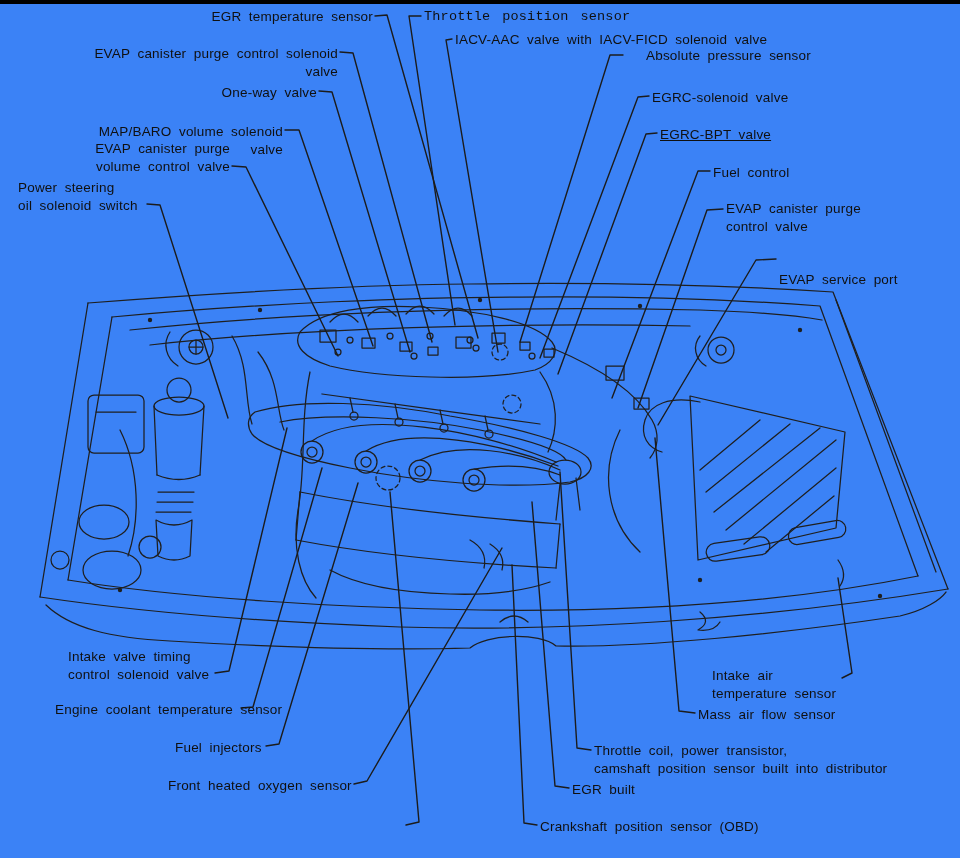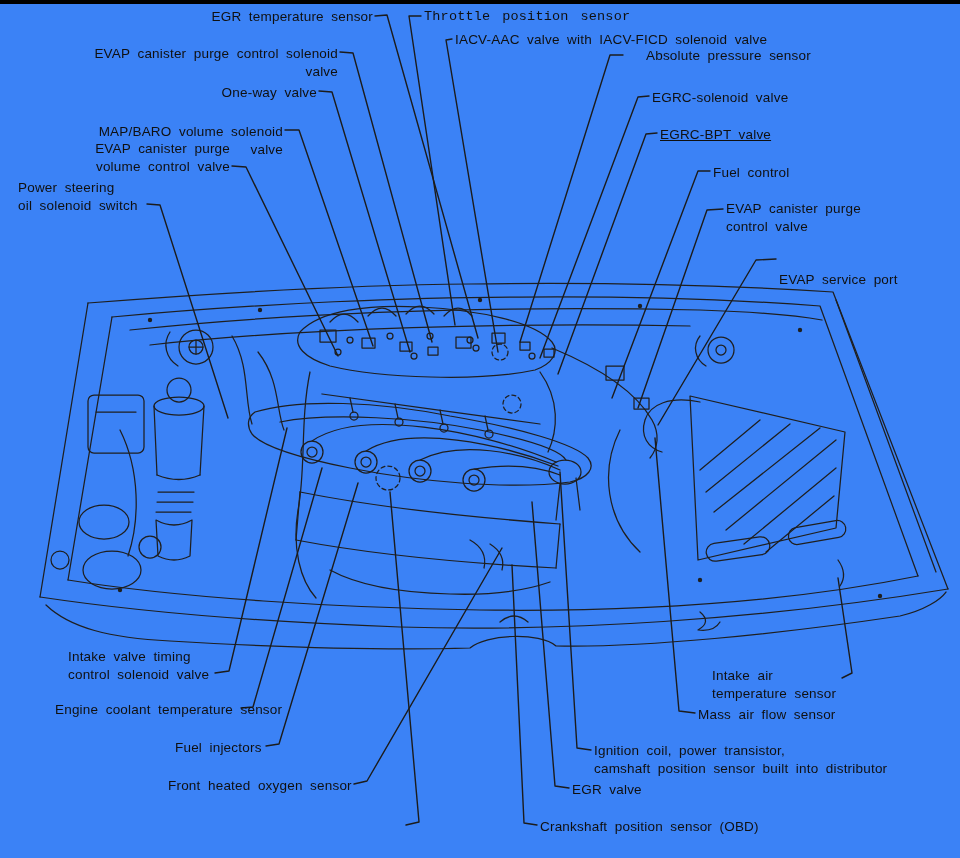--- a/index.html
+++ b/index.html
@@ -211,20 +211,20 @@
       <div class="label" style="left: 726px; top: 200px; text-align: left;">EVAP canister purge
 control valve</div>
       <div class="label" style="left: 779px; top: 251px; text-align: left; margin-top: 20px;">EVAP service port</div>
       <div class="label" style="left: 68px; top: 648px; text-align: left;">Intake valve timing
 control solenoid valve</div>
       <div class="label" style="left: 15px; top: 701px; text-align: left; margin-left: 40px;">Engine coolant temperature sensor</div>
       <div class="label" style="left: 175px; top: 739px; text-align: left;">Fuel injectors</div>
       <div class="label" style="left: 168px; top: 777px; text-align: left;">Front heated oxygen sensor</div>
       <div class="label" style="left: 310px; top: 818px; text-align: center; margin-top: 45px;">Knock sensor</div>
       <div class="label" style="left: 540px; top: 818px; text-align: left;">Crankshaft position sensor (OBD)</div>
-      <div class="label" style="left: 572px; top: 781px; text-align: left;">EGR valve</div>
-      <div class="label" style="left: 594px; top: 742px; text-align: left;">Ignition coil, power transistor,
+      <div class="label" style="left: 572px; top: 781px; text-align: left;">EGR built</div>
+      <div class="label" style="left: 594px; top: 742px; text-align: left;">Throttle coil, power transistor,
 camshaft position sensor built into distributor</div>
       <div class="label" style="left: 698px; top: 706px; text-align: left;">Mass air flow sensor</div>
       <div class="label" style="left: 712px; top: 651px; text-align: left; margin-top: 16px;">Intake air
 temperature sensor</div>
     </div>
 </div>
 
 </body></html>

